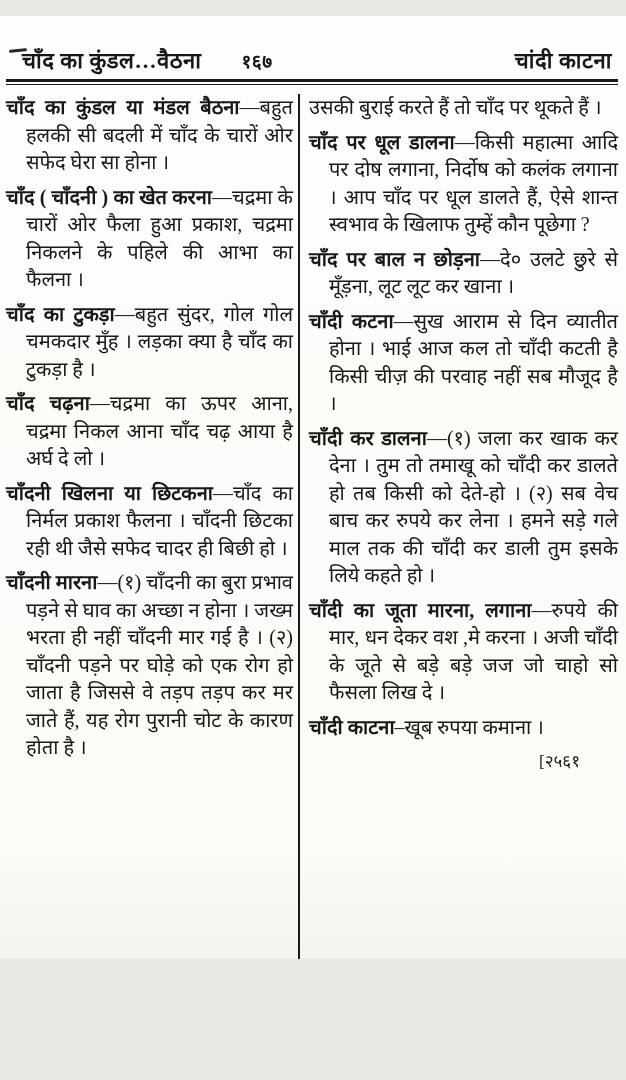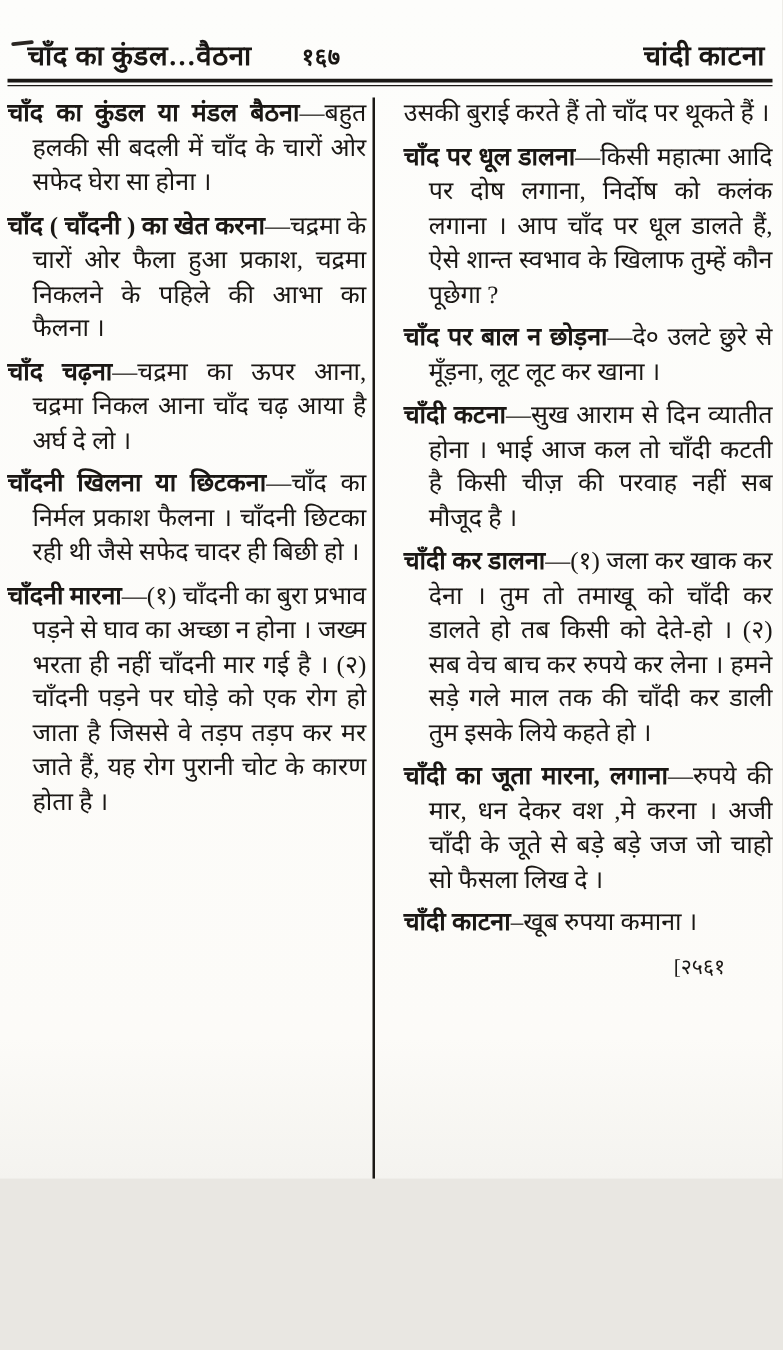--- a/index.html
+++ b/index.html
@@ -5,21 +5,21 @@
   html, body {
     margin: 0;
     padding: 0;
     background: #e9e7e2;
     font-family: "Liberation Serif", "DejaVu Serif", serif;
   }
   .page {
     position: relative;
     width: 626px;
     height: 943px;
-    margin: 0 auto;
+    margin: 16px auto;
     background: linear-gradient(180deg, #fdfdfb 0%, #fcfbf8 88%, #f4f3ef 100%);
     color: #1a1714;
     overflow: hidden;
     box-sizing: border-box;
     padding: 24px 8px 0 6px;
   }
   
   .speck {
     position: absolute;
     top: 33px;
@@ -60,21 +60,21 @@
     line-height: 27.5px;
   }
   .col.left  { width: 287px; }
   .divider {
     width: 2px;
     height: 916px;
     background: #1b1815;
     margin-left: 5px;
     flex: none;
   }
-  .col.right { flex: 1; padding-left: 23px; }
+  .col.right { flex: 1; padding-left: 9px; }
   .entry {
     margin: 0 0 7px 0;
     padding-left: 20px;
     text-indent: -20px;
     text-align: justify;
   }
   .entry .hw { font-weight: bold; }
   .ref-line {
     text-align: right;
     padding-right: 38px;
@@ -96,20 +96,21 @@
     <span>चांदी काटना</span>
   </div>
 
   <div class="rule"></div>
 
   <div class="columns">
 
     <div class="col left">
       <p class="entry"><b class="hw">चाँद का कुंडल या मंडल बैठना</b><span>—बहुत हलकी सी बदली में चाँद के चारों ओर सफेद घेरा सा होना ।</span></p>
       <p class="entry"><b class="hw">चाँद ( चाँदनी ) का खेत करना</b><span>—चद्रमा के चारों ओर फैला हुआ प्रकाश, चद्रमा निकलने के पहिले की आभा का फैलना ।</span></p>
+      <p class="entry"><b class="hw">चाँद का टुकड़ा</b><span>—बहुत सुंदर, गोल गोल चमकदार मुँह । लड़का क्या है चाँद का टुकड़ा है ।</span></p>
       <p class="entry"><b class="hw">चाँद चढ़ना</b><span>—चद्रमा का ऊपर आना, चद्रमा निकल आना चाँद चढ़ आया है अर्घ दे लो ।</span></p>
       <p class="entry"><b class="hw">चाँदनी खिलना या छिटकना</b><span>—चाँद का निर्मल प्रकाश फैलना । चाँदनी छिटका रही थी जैसे सफेद चादर ही बिछी हो ।</span></p>
       <p class="entry"><b class="hw">चाँदनी मारना</b><span>—(१) चाँदनी का बुरा प्रभाव पड़ने से घाव का अच्छा न होना । जख्म भरता ही नहीं चाँदनी मार गई है । (२) चाँदनी पड़ने पर घोड़े को एक रोग हो जाता है जिससे वे तड़प तड़प कर मर जाते हैं, यह रोग पुरानी चोट के कारण होता है ।</span></p>
     </div>
 
     <div class="divider"></div>
 
     <div class="col right">
       <p class="entry"><span>उसकी बुराई करते हैं तो चाँद पर थूकते हैं ।</span></p>
       <p class="entry"><b class="hw">चाँद पर धूल डालना</b><span>—किसी महात्मा आदि पर दोष लगाना, निर्दोष को कलंक लगाना । आप चाँद पर धूल डालते हैं, ऐसे शान्त स्वभाव के खिलाफ तुम्हें कौन पूछेगा ?</span></p>

